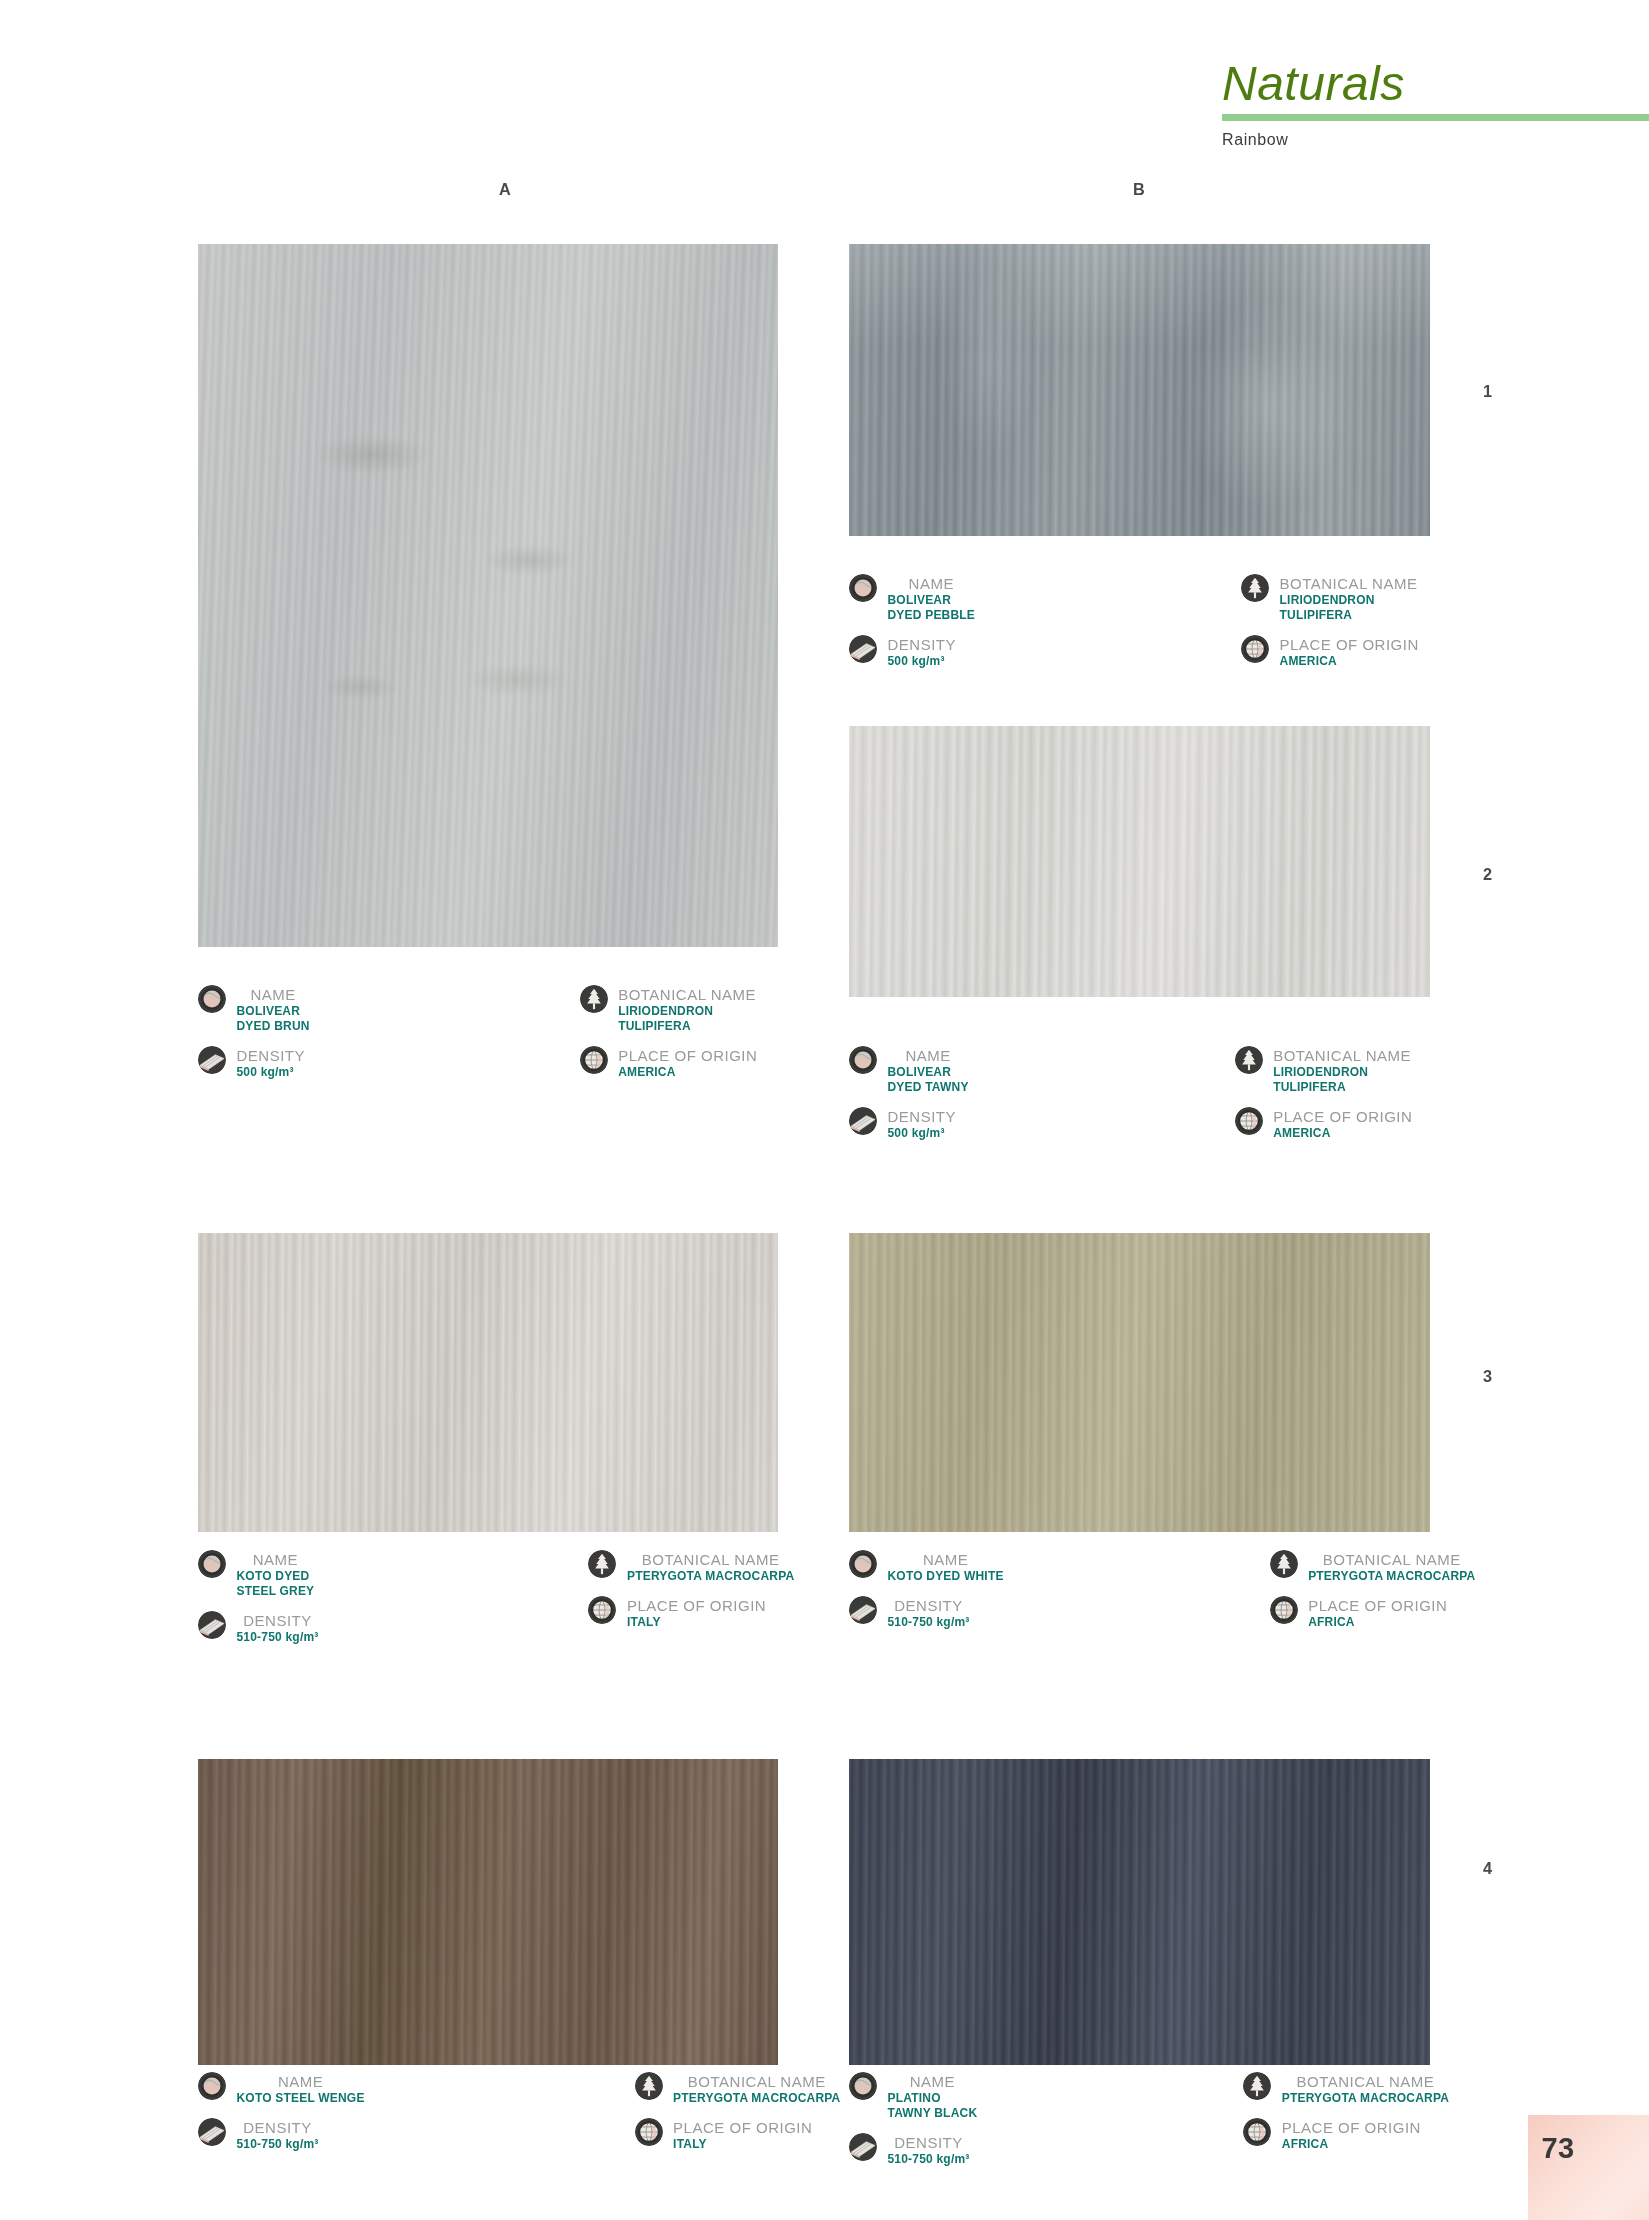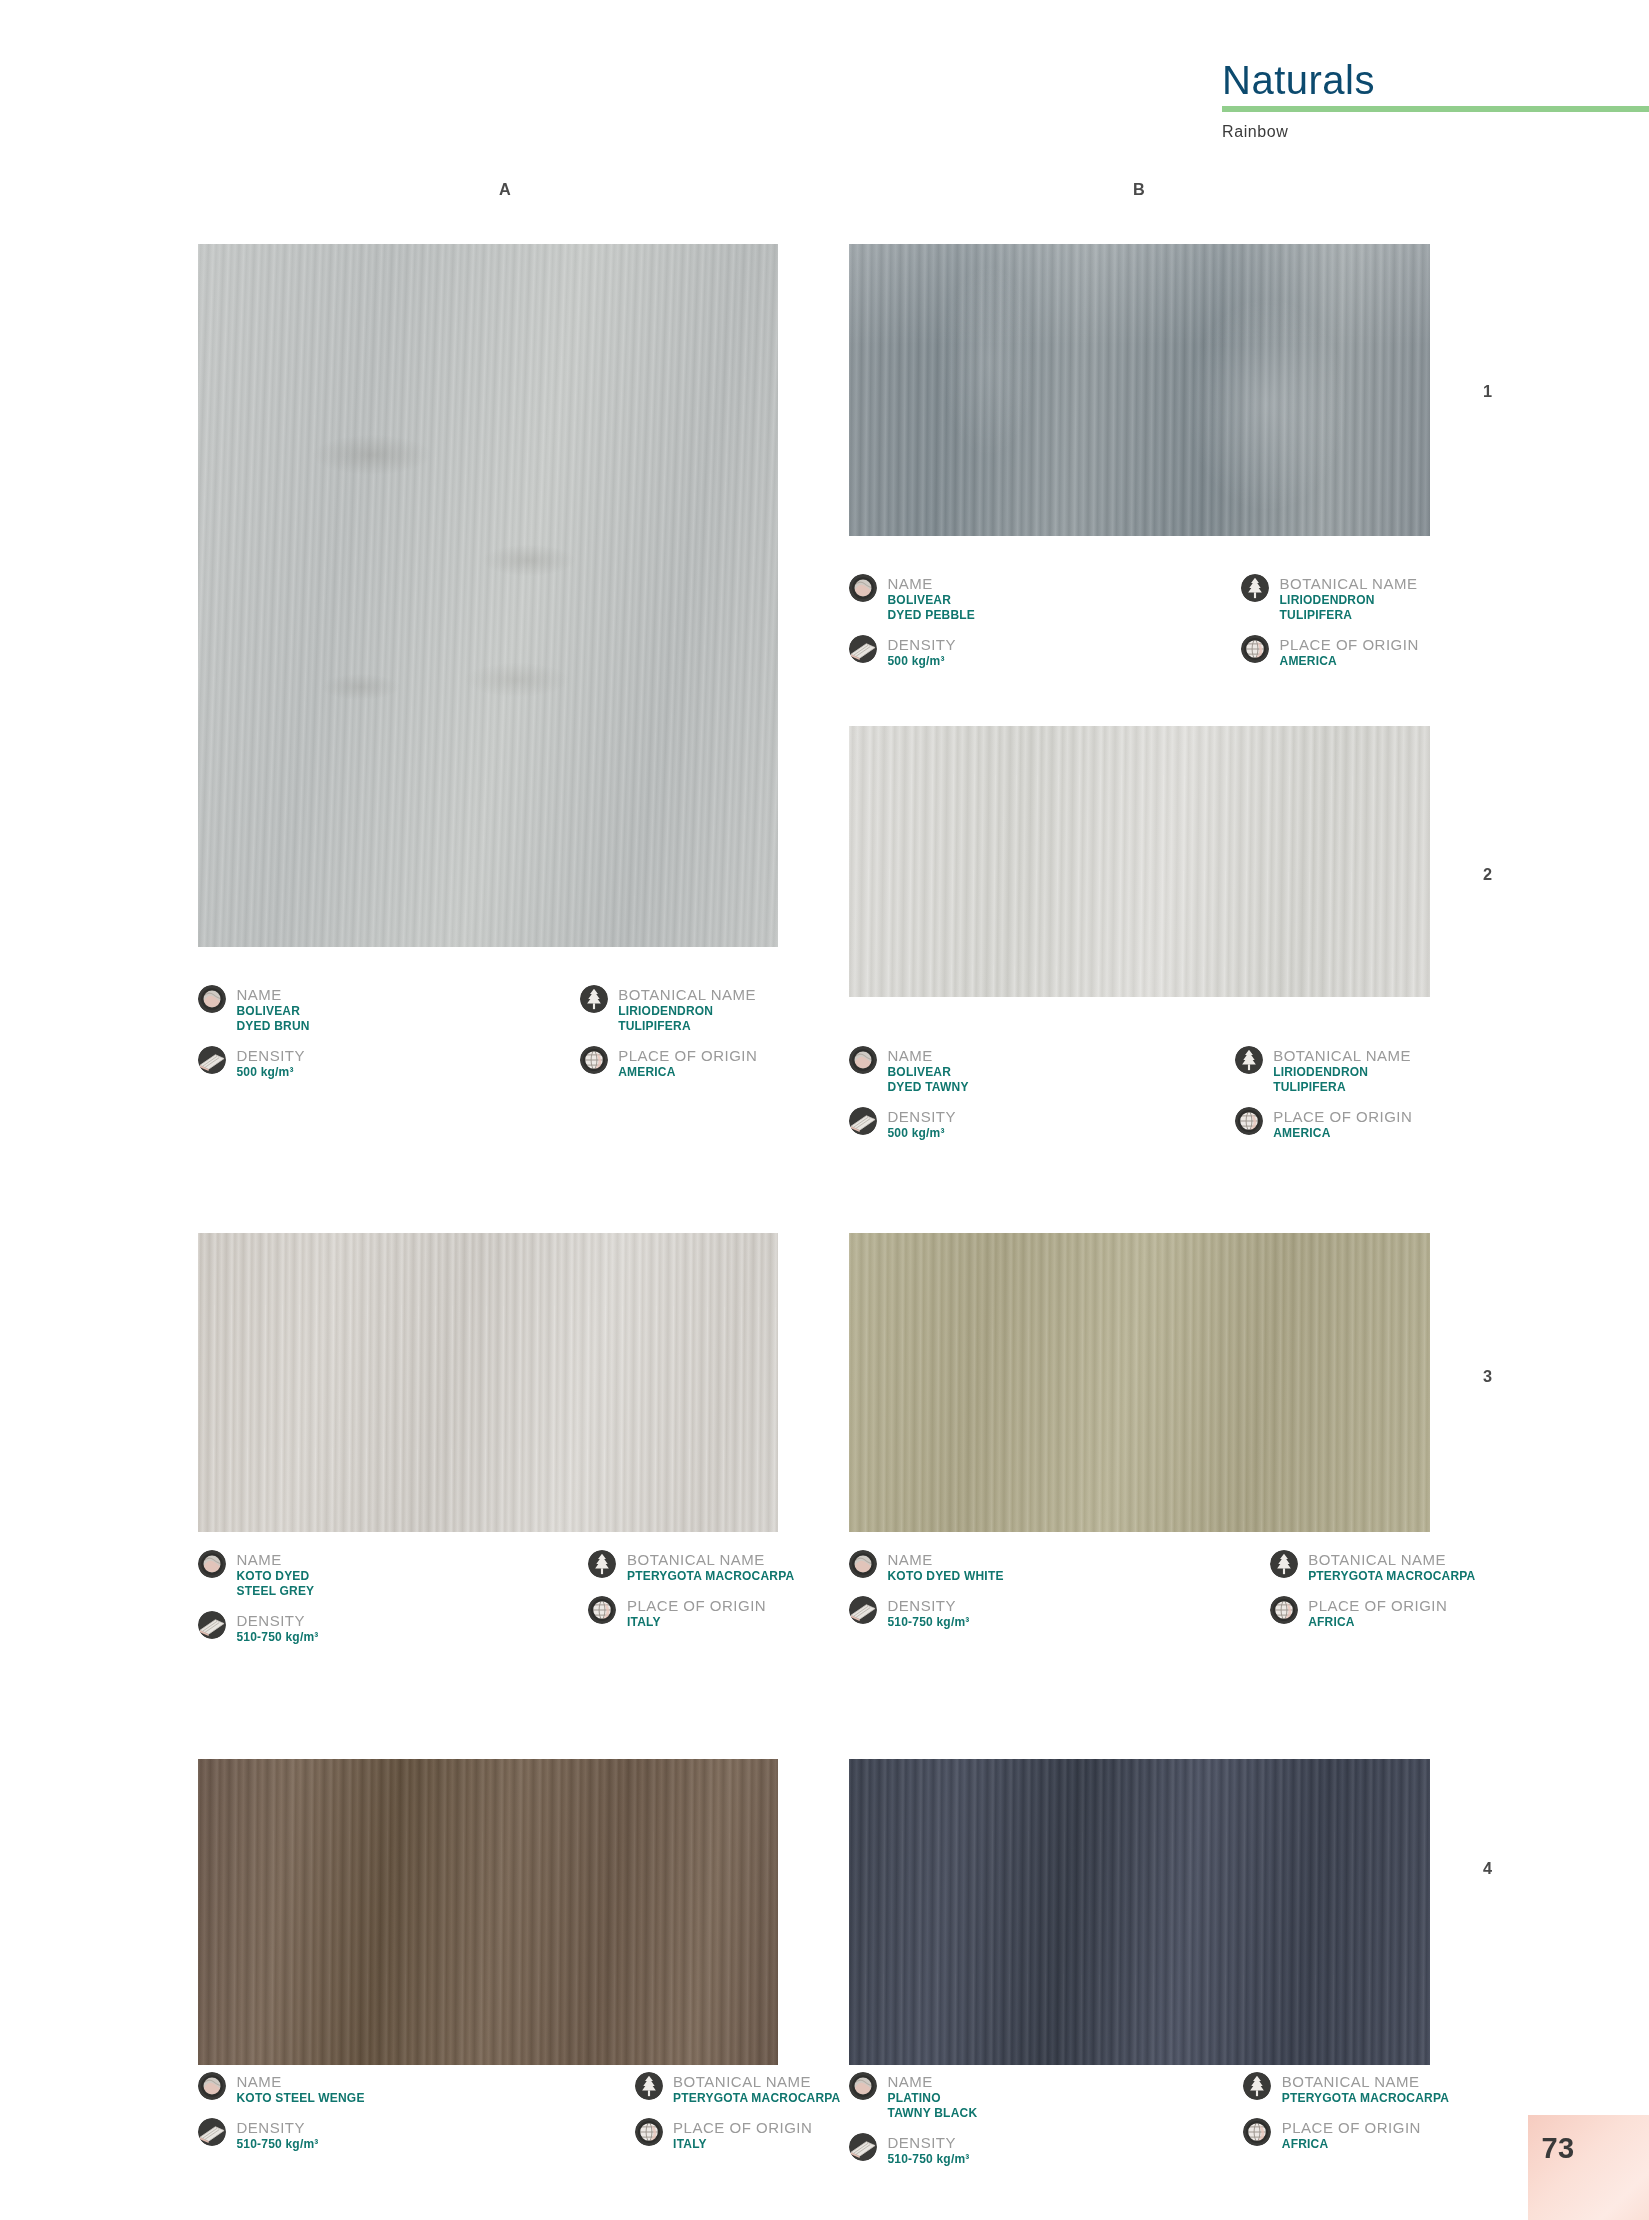--- a/index.html
+++ b/index.html
@@ -15,25 +15,26 @@
   }
 
   
   .header {
     position: absolute;
     left: 1222px;
     top: 59px;
     width: 428px;
   }
   .header-title {
-    font-size: 40px;
+    font-size: 48px;
     font-weight: 400;
     letter-spacing: 0.5px;
-    color: #0c4a6e;
+    color: #4d7c0f;
     line-height: 1.05;
+    font-style: italic;
   }
   .header-rule {
     margin-top: 4.8px;
     height: 6.7px;
     background: #92ce8d;
     width: 428px;
   }
   .header-sub {
     margin-top: 10.5px;
     font-size: 16px;
@@ -184,20 +185,21 @@
     margin-bottom: 11.5px;
   }
   .info-text { padding-top: 1px; }
   .info-label {
     font-size: 15px;
     font-weight: 400;
     letter-spacing: 0.5px;
     color: #9a9a9a;
     line-height: 1.22;
     white-space: nowrap;
+    text-align: center;
   }
   .info-value {
     font-size: 12px;
     font-weight: 700;
     letter-spacing: 0.2px;
     color: #0f766e;
     line-height: 1.24;
     white-space: pre-line;
   }
 

